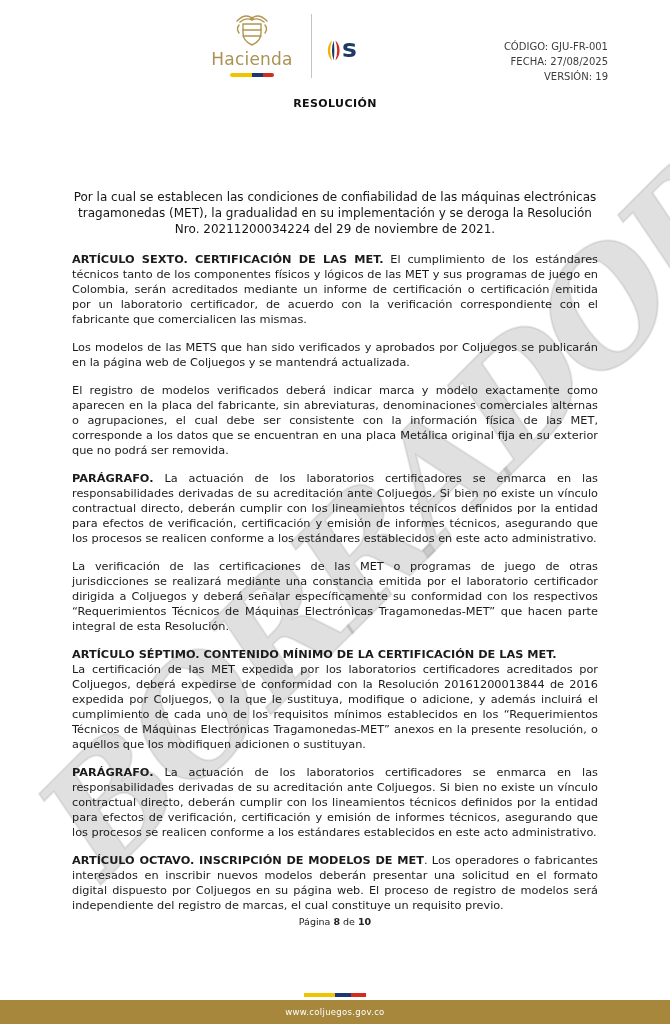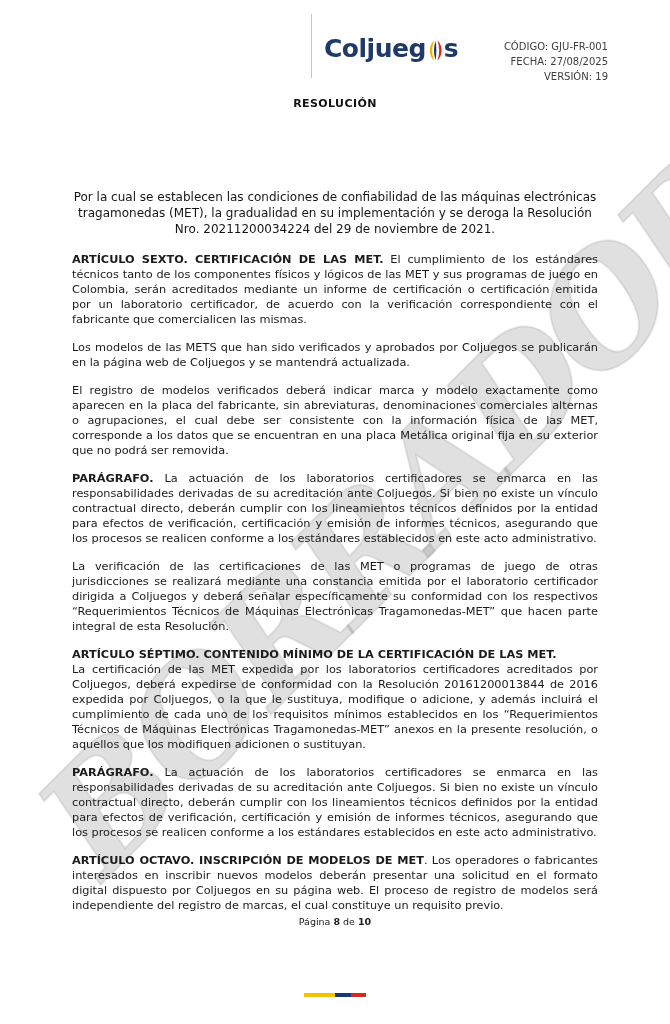--- a/index.html
+++ b/index.html
@@ -99,25 +99,43 @@
 </style>
 </head>
 <body>
 
 <div class="page">
 
   <div class="watermark">BORRADOR</div>
 
   <div class="header">
 
+    <div class="hacienda-block">
+      <svg class="hacienda-crest" width="38" height="36" viewBox="0 0 38 36">
+        <g fill="none" stroke="#b3954f" stroke-width="1.4" stroke-linecap="round">
+          <path d="M4 9 Q12 1 19 6 Q26 1 34 9"></path>
+          <path d="M7 10 Q13 5 19 8 Q25 5 31 10"></path>
+          <circle cx="19" cy="6.5" r="1.8" fill="#b3954f" stroke="none"></circle>
+          <path d="M10 12 h18 v9 q0 8 -9 12 q-9 -4 -9 -12 z"></path>
+          <path d="M10 18 h18"></path>
+          <path d="M10 24 h18"></path>
+          <path d="M6 13 q-3 4 0 8 M32 13 q3 4 0 8"></path>
+        </g>
+      </svg>
+      <span class="hacienda-label">Hacienda</span>
+      <span class="mini-flag">
+        <span class="y"></span>
+          <span class="b"></span>
+          <span class="r"></span>
+      </span>
+    </div>
 
     <div class="header-divider"></div>
 
     <div class="coljuegos-logo">
-      <span>Coljueg</span>
         <svg class="coljuegos-o" width="17" height="21" viewBox="0 0 17 21">
         <path d="M7 0.5 C1.5 5 1.5 16 7 20.5 C4.6 13.5 4.6 7.5 7 0.5 Z" fill="#f0b400"></path>
         <path d="M8.6 0.5 C6.4 7.5 6.4 13.5 8.6 20.5 C9.6 13.5 9.6 7.5 8.6 0.5 Z" fill="#1e3a66"></path>
         <path d="M10.4 0.5 C16 5 16 16 10.4 20.5 C12.8 13.5 12.8 7.5 10.4 0.5 Z" fill="#d42a1e"></path>
       </svg>
         <span>s</span>
     </div>
 
     <div class="code-block">
       <div>CÓDIGO: GJU-FR-001</div>
@@ -154,14 +172,17 @@
       <span>de</span>
       <b>10</b>
     </div>
   </div>
 
   <div class="footer-flag">
     <span class="y"></span>
       <span class="b"></span>
       <span class="r"></span>
   </div>
+  <div class="footer-bar">
+    <span class="footer-url">www.coljuegos.gov.co</span>
+  </div>
 
 </div>
 
 </body></html>

